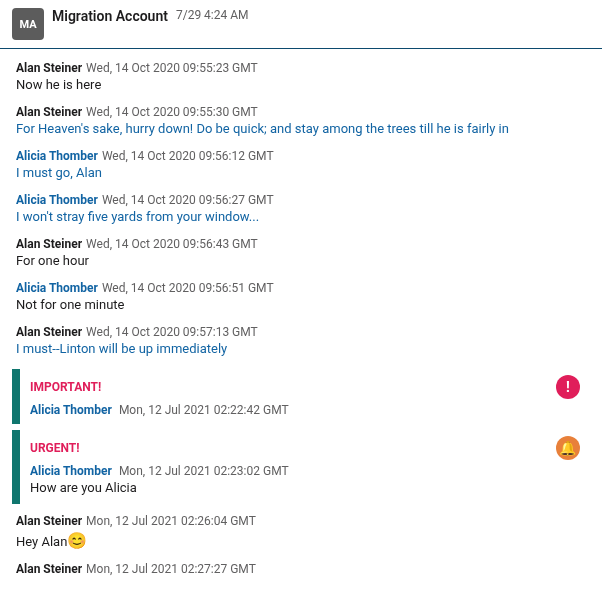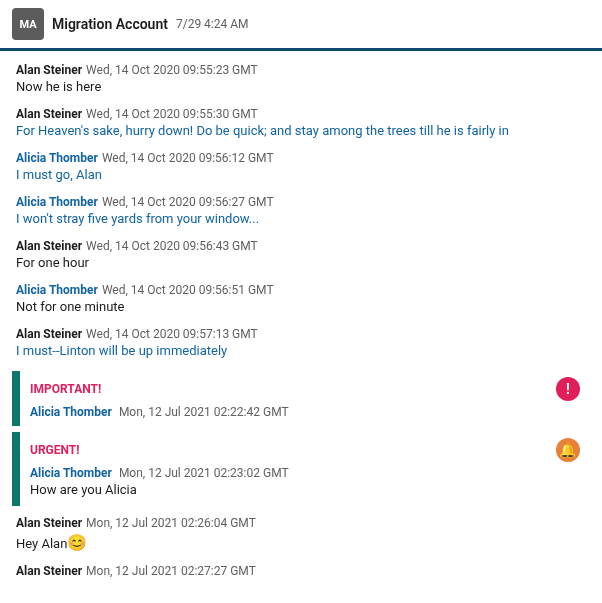--- a/index.html
+++ b/index.html
@@ -11,24 +11,23 @@
     }
     .chat-container {
       background: #fff;
       width: 602px;
       min-height: 603px;
       padding: 0;
       overflow: hidden;
     }
     .channel-header {
       display: flex;
-      align-items: center;
       padding: 8px 12px;
       background: #fff;
-      border-bottom: 3px solid #0c4a6e;
+      border-bottom: 1px solid #0c4a6e;
     }
     .avatar {
       width: 32px;
       height: 32px;
       background: #5c5c5c;
       border-radius: 4px;
       display: flex;
       align-items: center;
       justify-content: center;
       color: #fff;

